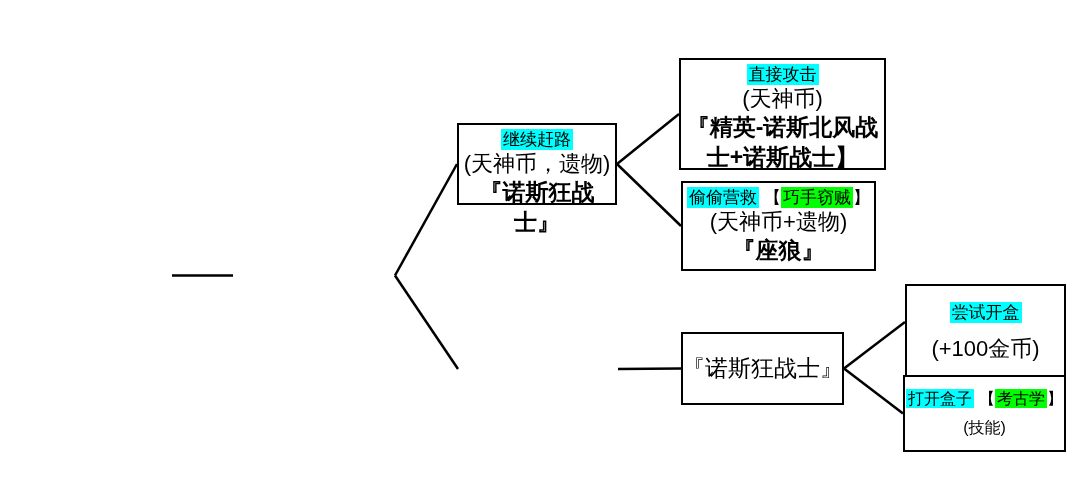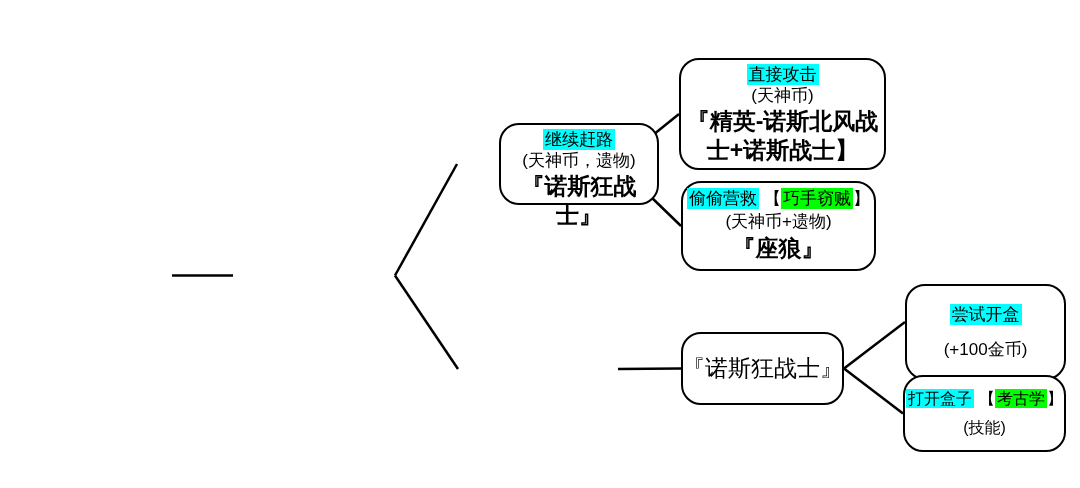--- a/index.html
+++ b/index.html
@@ -21,41 +21,41 @@
     left: 0; top: 0;
     width: 1080px;
     height: 488px;
     pointer-events: none;
   }
   .node {
     position: absolute;
     box-sizing: border-box;
     background: #ffffff;
     border: 2.5px solid var(--border, #000);
-    border-radius: 20px;
+    border-radius: 0;
     display: flex;
     flex-direction: column;
     align-items: center;
     justify-content: space-evenly;
     text-align: center;
     padding: 4px 4px;
     line-height: 1.25;
   }
   .line { white-space: nowrap; }
   .choice  { font-size: 17px; }
-  .reward  { font-size: 17px; white-space: normal; }
+  .reward  { font-size: 22px; white-space: normal; }
   .result  { font-size: 23px; font-weight: bold; white-space: normal; line-height: 1.3; }
   .hl { padding: 1px 2px; }
   .hl-cyan  { background: var(--highlight-cyan, #00ffff); }
   .hl-green { background: var(--highlight-green, #00ff00); }
   .bracket-open { margin-left: 5px; }
 
   #node-root { left: 11px;  top: 235px; width: 161px; height: 81px; font-size: 28px; }
   #node-b    { left: 233px; top: 235px; width: 162px; height: 81px; font-size: 25px; }
-  #node-c    { left: 457px; top: 123px; width: 160px; height: 82px; margin-left: 42px; }
+  #node-c    { left: 457px; top: 123px; width: 160px; height: 82px; }
   #node-d    { left: 679px; top: 58px;  width: 207px; height: 112px; }
   #node-e    { left: 681px; top: 181px; width: 195px; height: 90px; }
   #node-f    { left: 458px; top: 314px; width: 160px; height: 110px; }
   #node-g    { left: 681px; top: 332px; width: 163px; height: 73px; font-size: 23px; }
   #node-h    { left: 905px; top: 284px; width: 161px; height: 96px; }
   #node-i    { left: 903px; top: 375px; width: 163px; height: 77px; }
   #node-i .choice, #node-i .reward { font-size: 16px; }
 </style>
 </head>
 <body>

